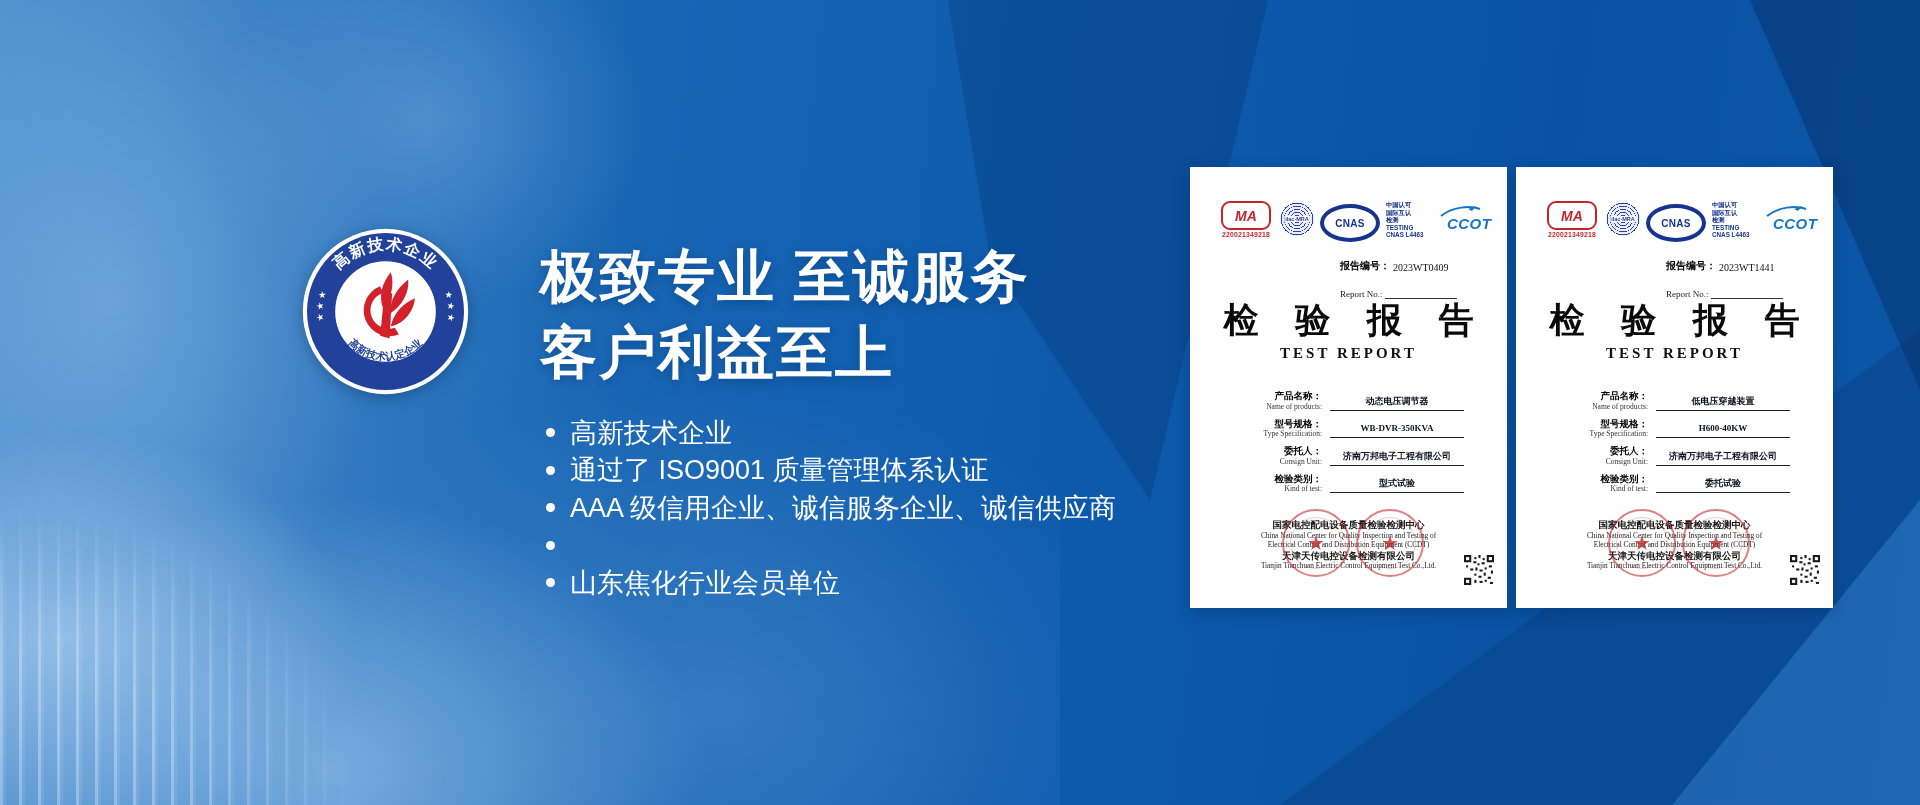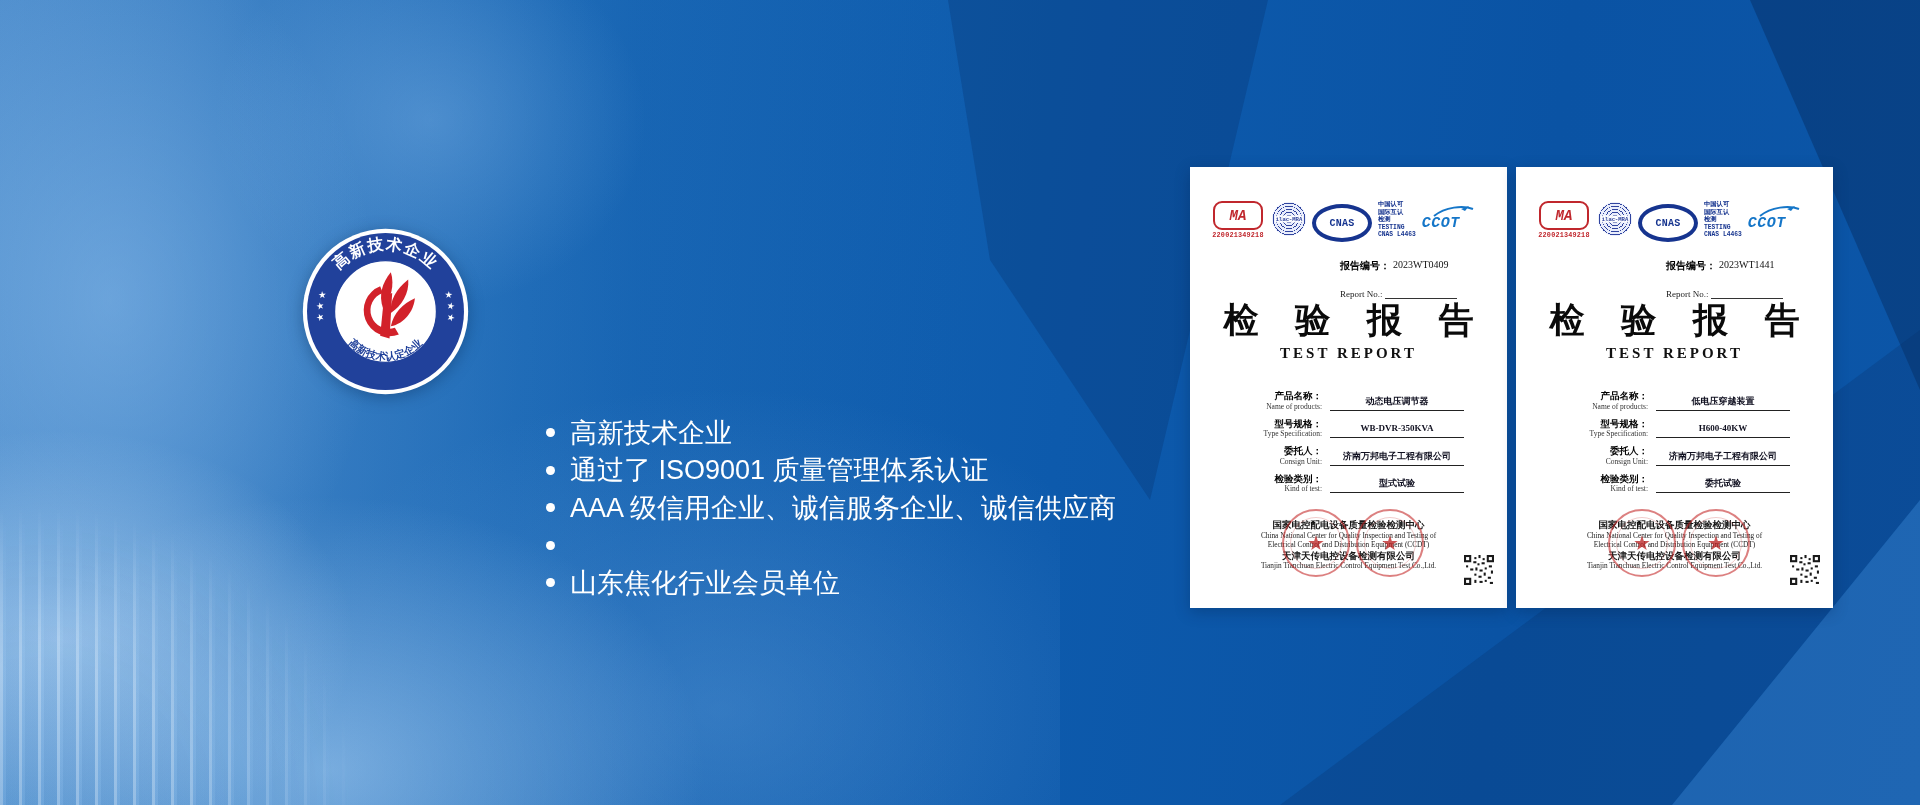--- a/index.html
+++ b/index.html
@@ -31,38 +31,38 @@
   .heading{position:absolute;left:540px;top:238px;color:#fff;font-weight:900;
     font-size:57px;line-height:76px;letter-spacing:2px;text-shadow:0 3px 8px rgba(2,40,90,.35);white-space:nowrap;}
   
   .bullets{position:absolute;left:546px;top:414px;list-style:none;margin:0;padding:0;}
   .bullets li{display:flex;align-items:center;gap:15px;height:37.5px;color:#fff;font-size:27px;white-space:nowrap;}
   .dot{width:9px;height:9px;border-radius:50%;background:#fff;flex:0 0 auto;}
   
   .cert{position:absolute;top:167px;width:317px;height:441px;background:#fff;color:#111;
     box-shadow:0 4px 14px rgba(3,30,70,.30);}
   .cert-1{left:1190px;} .cert-2{left:1516px;}
-  .logos-row{position:absolute;top:34px;left:20px;right:12px;display:flex;align-items:flex-start;gap:6px;font-family:Liberation Mono, monospace;}
+  .logos-row{position:absolute;top:34px;left:28px;right:12px;display:flex;align-items:flex-start;gap:6px;}
   .cma{width:56px;text-align:center;}
   .cma-box{width:46px;height:25px;margin:0 auto;border:2.5px solid #c0272d;border-radius:9px;
     display:flex;align-items:center;justify-content:center;color:#c0272d;font-weight:900;font-size:14px;font-style:italic;}
   .cma-num{font-size:6.8px;color:#c0272d;font-weight:700;margin-top:1px;letter-spacing:.2px;}
   .ilac{position:relative;width:34px;height:34px;border-radius:50%;flex:0 0 auto;margin-top:1px;
     background:repeating-radial-gradient(circle at 50% 50%, #30449f 0 .8px, #e9edfb .8px 3.1px);}
   .ilac-label{position:absolute;left:50%;top:50%;transform:translate(-50%,-50%);
     background:rgba(255,255,255,.9);color:#30449f;font-weight:700;font-size:5.5px;padding:0 1px;white-space:nowrap;}
   .cnas{width:52px;height:30px;border:4px solid #16348f;border-radius:50%;margin-top:3px;flex:0 0 auto;
     display:flex;align-items:center;justify-content:center;}
   .cnas span{font-size:10px;font-weight:900;color:#16348f;letter-spacing:.3px;}
   .acc{font-size:6.3px;line-height:7.6px;font-weight:700;color:#16348f;white-space:nowrap;}
-  .ccot{width:62px;text-align:left;margin-top:4px;}
+  .ccot{width:62px;text-align:right;margin-top:4px;}
   .ccot svg{display:block;margin:0 auto;}
   .ccot-text{font-size:15px;font-weight:900;font-style:italic;color:#1576c8;letter-spacing:.5px;line-height:14px;}
   .report-no{position:absolute;top:92px;left:150px;width:160px;}
-  .rn-line1{display:flex;align-items:flex-start;}
+  .rn-line1{display:flex;align-items:flex-end;}
   .rn-label{font-size:10px;font-weight:900;color:#000;}
   .rn-value{font-size:10px;font-family:"Liberation Serif",serif;color:#111;margin-left:3px;}
   .rn-line2{display:flex;align-items:flex-end;margin-top:16px;font-family:"Liberation Serif",serif;font-size:9px;color:#222;}
   .rn-underline{display:inline-block;width:72px;height:9px;border-bottom:1.2px solid #333;margin-left:2px;}
   .title-cn{position:absolute;top:130px;left:0;right:0;text-align:center;font-size:35px;font-weight:900;
     color:#0a0a0a;letter-spacing:14px;text-indent:14px;font-family:"Liberation Serif",serif;}
   .title-en{position:absolute;top:178px;left:0;right:0;text-align:center;font-size:15px;letter-spacing:3px;
     color:#111;font-family:"Liberation Serif",serif;font-weight:600;}
   .fields{position:absolute;top:224px;left:0;right:0;}
   .field-row{display:grid;grid-template-columns:118px 134px;column-gap:8px;padding-left:14px;
@@ -116,20 +116,24 @@
       <g transform="translate(100,97) scale(0.8)" fill="#d2212a">
         <path d="M8,-55 C-6,-38 -10,-20 -4,-2 C8,-14 14,-36 8,-55 Z"></path>
         <path d="M34,-44 C16,-30 6,-12 8,6 C24,-4 36,-24 34,-44 Z"></path>
         <path d="M44,-16 C26,-8 12,6 8,26 C28,22 42,4 44,-16 Z"></path>
         <path d="M-8,-34 A34,34 0 1,0 20,38 L14,28 A24,24 0 1,1 -4,-24 Z"></path>
         <path d="M-2,-20 L10,-24 L6,44 L-8,40 Z"></path>
       </g>
     </svg>
   </div>
 
+  <div class="heading">
+    <div>极致专业 至诚服务</div>
+    <div>客户利益至上</div>
+  </div>
 
   <ul class="bullets">
     <li>
         <span class="dot"></span>
         <span>高新技术企业</span>
       </li>
     <li>
         <span class="dot"></span>
         <span>通过了 ISO9001 质量管理体系认证</span>
       </li>

